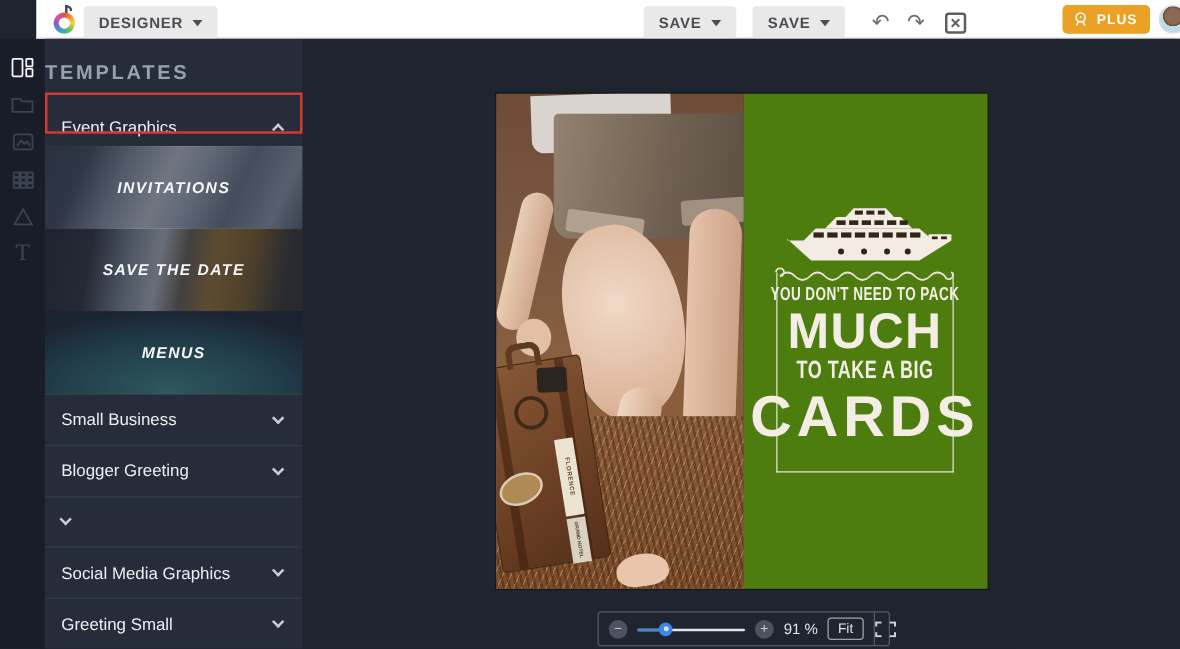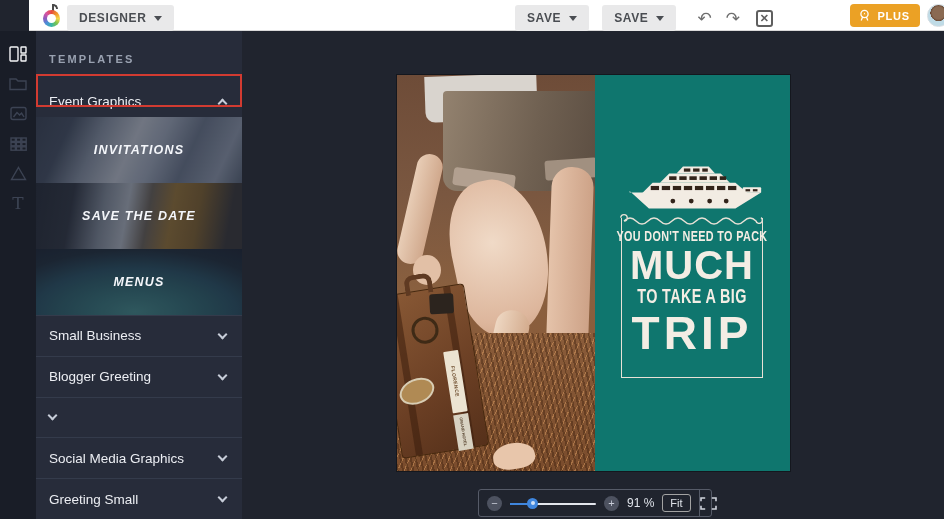--- a/index.html
+++ b/index.html
@@ -50,22 +50,22 @@
   .rail { width:36px; background:#191d27; display:flex; flex-direction:column; align-items:center;
           padding-top:12px; gap:9px; }
   .rail-item { width:28px; height:21px; display:flex; align-items:center; justify-content:center;
                background:none; border:none; cursor:pointer; }
   .rail-item svg { stroke:#3c4353; fill:none; stroke-width:1.4; }
   .rail-item.active svg { stroke:#f5f6f8; }
   .rail-t { font-family:"DejaVu Serif", serif; font-size:17px; color:#3c4353; line-height:1; }
 
   
   .sidebar { position:relative; width:206px; background:#272c3a; display:flex; flex-direction:column; }
-  .sb-header { height:55px; display:flex; align-items:center; padding-left:13px; color:#99a1b0;
-               font-size:11px; letter-spacing:2.2px; font-weight:bold; }
+  .sb-header { height:55px; display:flex; align-items:center; color:#99a1b0;
+               font-size:16px; letter-spacing:2.2px; font-weight:bold; }
   .sb-expanded { height:31px; display:flex; align-items:center; justify-content:space-between;
                  padding:0 16px 0 13px; color:#eceef3; font-size:13.5px; cursor:pointer; }
   .chev { width:7px; height:7px; border-right:2px solid #c7cdd8; border-bottom:2px solid #c7cdd8; }
   .chev.up { transform:rotate(-135deg); margin-top:4px; }
   .chev.down { transform:rotate(45deg); margin-top:-3px; }
   .thumbs { display:flex; flex-direction:column;font-style:italic; }
   .thumb { position:relative; height:66px; cursor:pointer; overflow:hidden; }
   .thumb::after { content:""; position:absolute; inset:0; background:rgba(27,32,48,.52); }
   .thumb-label { position:absolute; inset:0; display:flex; align-items:center; justify-content:center;
                  color:#f4f6fa; font-size:12.5px; font-weight:bold; letter-spacing:1.2px; z-index:2; }
@@ -130,21 +130,21 @@
              border:2px solid #d8cdb4; background:#b08a54; transform:rotate(-14deg); }
   .sc-label { position:absolute; left:56px; top:64px; width:15px; height:62px; background:#ece4d2;
               display:flex; align-items:center; justify-content:center; border-radius:1px; }
   .sc-label span { writing-mode:vertical-rl; font-size:5px; font-weight:bold; letter-spacing:.5px;
                    color:#6b4a2a; }
   .sc-label2 { position:absolute; left:56px; top:128px; width:15px; height:36px; background:#d8d2c2;
                display:flex; align-items:center; justify-content:center; }
   .sc-label2 span { writing-mode:vertical-rl; font-size:4px; font-weight:bold; color:#55412c; }
 
   
-  .quote { position:relative; width:195px; height:396px; background:#0f766e; color:#f3ede4; }
+  .quote { position:relative; width:195px; height:396px; background:#4d7c0f; color:#f3ede4; }
   .ship { position:absolute; left:30px; top:88px; width:138px; height:56px; }
   .wave { position:absolute; left:20px; top:136px; width:155px; height:14px; }
   .frame { position:absolute; left:26px; top:143px; width:142px; height:160px;
            border-left:1px solid #e8e1d6; border-right:1px solid #e8e1d6; border-bottom:1px solid #e8e1d6;
            display:flex; flex-direction:column; align-items:center; }
   .q-small { font-weight:bold; white-space:nowrap; transform:scaleX(.72); letter-spacing:.5px; }
   .q-line1 { font-size:15px; margin-top:9px; }
   .q-line3 { font-size:20px; margin-top:1px; }
   .q-big { font-weight:bold; line-height:.95; letter-spacing:1px; }
   .q-line2 { font-size:40px; margin-top:2px; }
@@ -376,21 +376,21 @@
                 <circle cx="110" cy="41" r="2.6"></circle>
             </g>
           </svg>
           <svg class="wave" viewBox="0 0 155 14">
             <path d="M9,10 a3.2,3.2 0 1 0 -3.2,-3.2 M9,10 Q15,4 21,10 T33,10 T45,10 T57,10 T69,10 T81,10 T93,10 T105,10 T117,10 T129,10 T141,10 a3.2,3.2 0 1 0 5,-3.4" fill="none" stroke="#e8e1d6" stroke-width="1.4"></path>
           </svg>
           <div class="frame">
             <div class="q-small q-line1">YOU DON'T NEED TO PACK</div>
             <div class="q-big q-line2">MUCH</div>
             <div class="q-small q-line3">TO TAKE A BIG</div>
-            <div class="q-big q-line4">TRIP</div>
+            <div class="q-big q-line4">CARDS</div>
           </div>
         </div>
       </div>
 
       <div class="zoombar">
         <div class="zb-main">
           <button class="zb-circle">−</button>
           <div class="zb-slider">
             <div class="zb-track"></div>
             <div class="zb-fill"></div>

